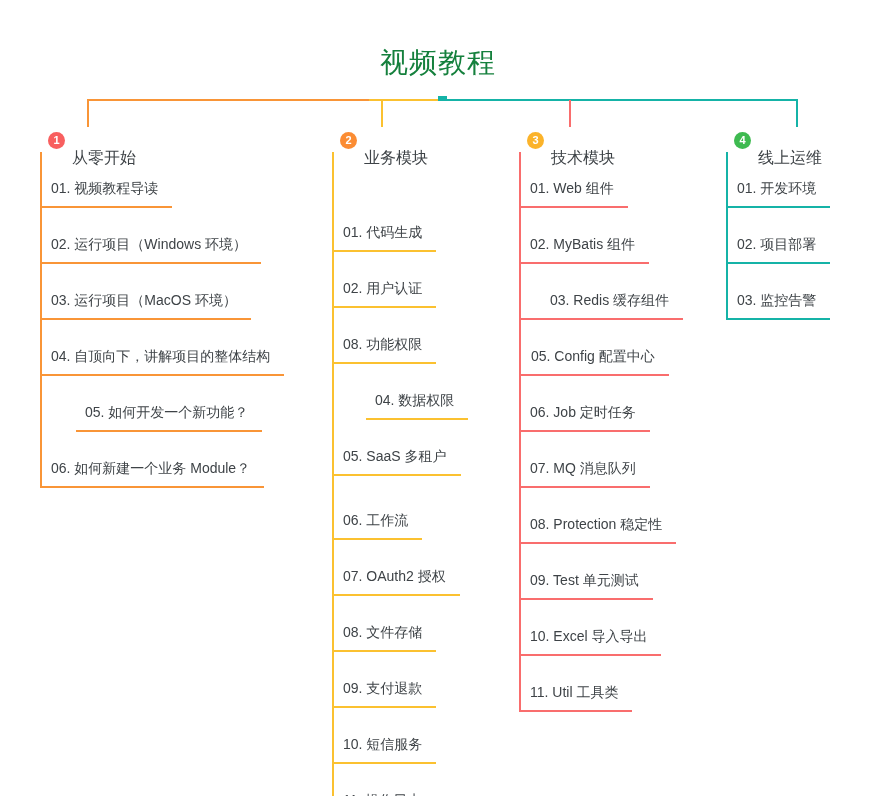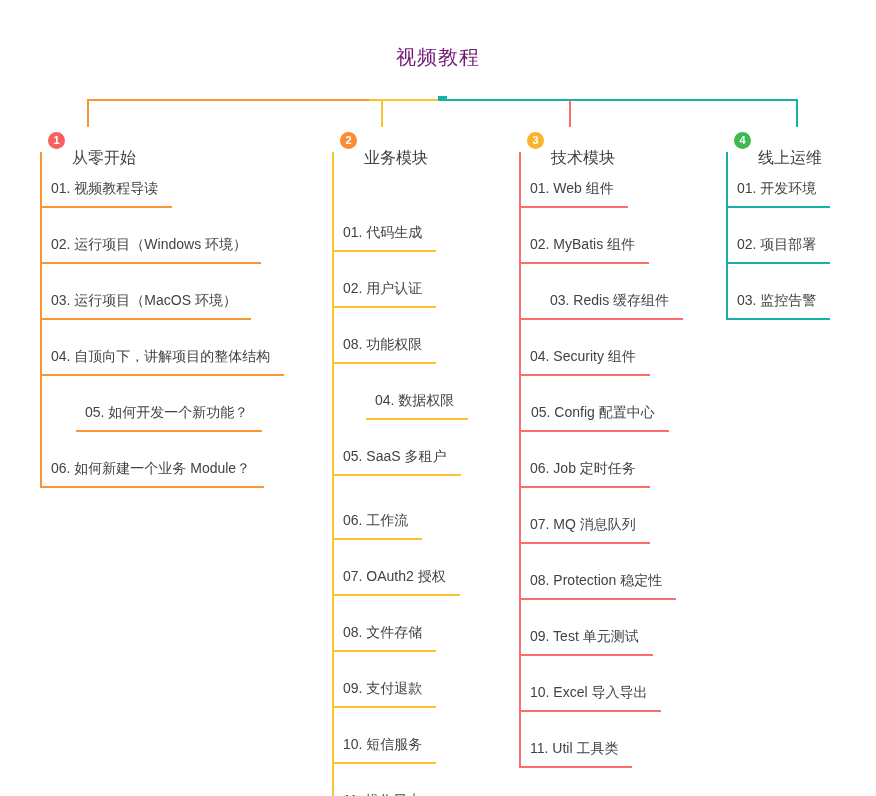--- a/index.html
+++ b/index.html
@@ -2,21 +2,21 @@
 <html><head>
 <meta charset="utf-8">
 <style>
   html,body{margin:0;padding:0;background:#ffffff;}
   body{font-family:"Liberation Sans","DejaVu Sans",sans-serif;}
   .canvas{position:relative;width:876px;height:796px;background:#ffffff;overflow:hidden;}
 
   
   .root-title{
     position:absolute;top:44px;left:0;right:0;text-align:center;
-    font-size:20px;color:#701a75;letter-spacing:1px;
+    font-size:28px;color:#15803d;letter-spacing:1px;
   }
 
   
   .seg{position:absolute;height:2px;}
   .drop{position:absolute;width:2px;top:100px;height:27px;}
   .seg-b1{left:87px;top:99px;width:351px;}
   .seg-b2{left:369px;top:99px;width:71px;}
   .seg-b4{left:438px;top:99px;width:360px;}
   .stub-b4{left:438px;top:96px;width:9px;height:3px;}
   .drop-b1{left:87px;}
@@ -100,21 +100,20 @@
 
   <section class="branch branch-3" id="branch-2">
     <div class="branch-header">
       <span class="badge" style="background: rgb(251, 179, 42);">3</span>
       <span class="branch-label">技术模块</span>
     </div>
     <div class="branch-items" style="border-left-color: rgb(249, 109, 109);">
         <div class="item"><span style="border-bottom-color: rgb(249, 109, 109);">01. Web 组件</span></div>
         <div class="item"><span style="border-bottom-color: rgb(249, 109, 109);">02. MyBatis 组件</span></div>
         <div class="item"><span style="border-bottom-color: rgb(249, 109, 109); padding-left: 29px;">03. Redis 缓存组件</span></div>
-        <div class="item"><span style="border-bottom-color: rgb(249, 109, 109);">04. Security 组件</span></div>
         <div class="item"><span style="border-bottom-color: rgb(249, 109, 109); padding-left: 10px;">05. Config 配置中心</span></div>
         <div class="item"><span style="border-bottom-color: rgb(249, 109, 109);">06. Job 定时任务</span></div>
         <div class="item"><span style="border-bottom-color: rgb(249, 109, 109);">07. MQ 消息队列</span></div>
         <div class="item"><span style="border-bottom-color: rgb(249, 109, 109);">08. Protection 稳定性</span></div>
         <div class="item"><span style="border-bottom-color: rgb(249, 109, 109);">09. Test 单元测试</span></div>
         <div class="item"><span style="border-bottom-color: rgb(249, 109, 109);">10. Excel 导入导出</span></div>
         <div class="item"><span style="border-bottom-color: rgb(249, 109, 109);">11. Util 工具类</span></div>
       </div>
   </section>
 

